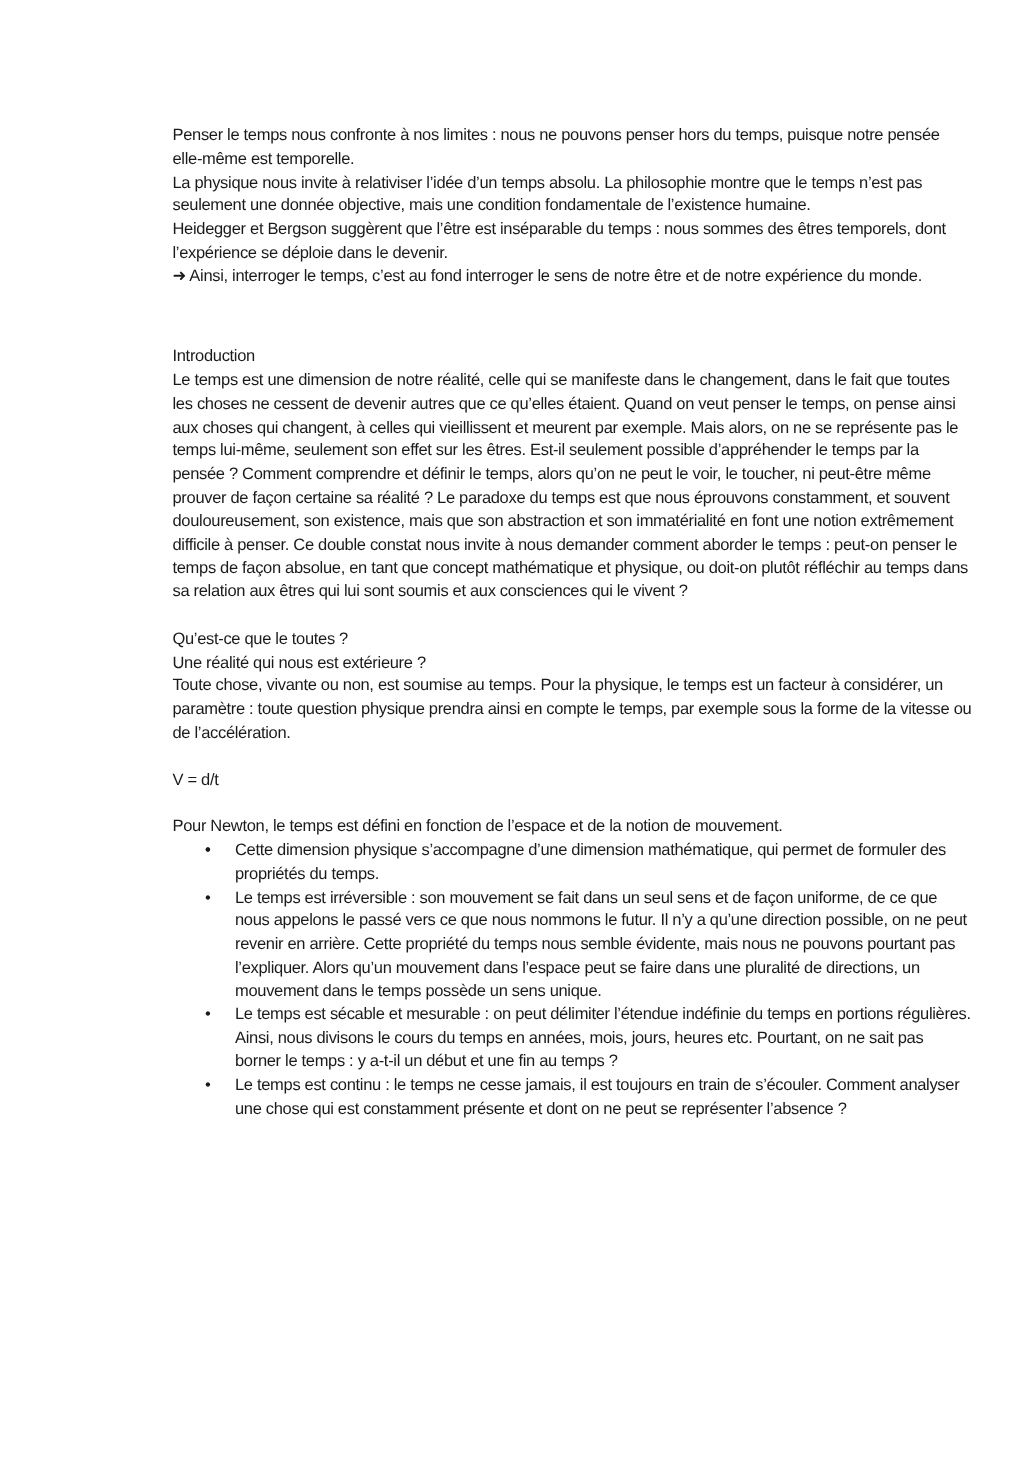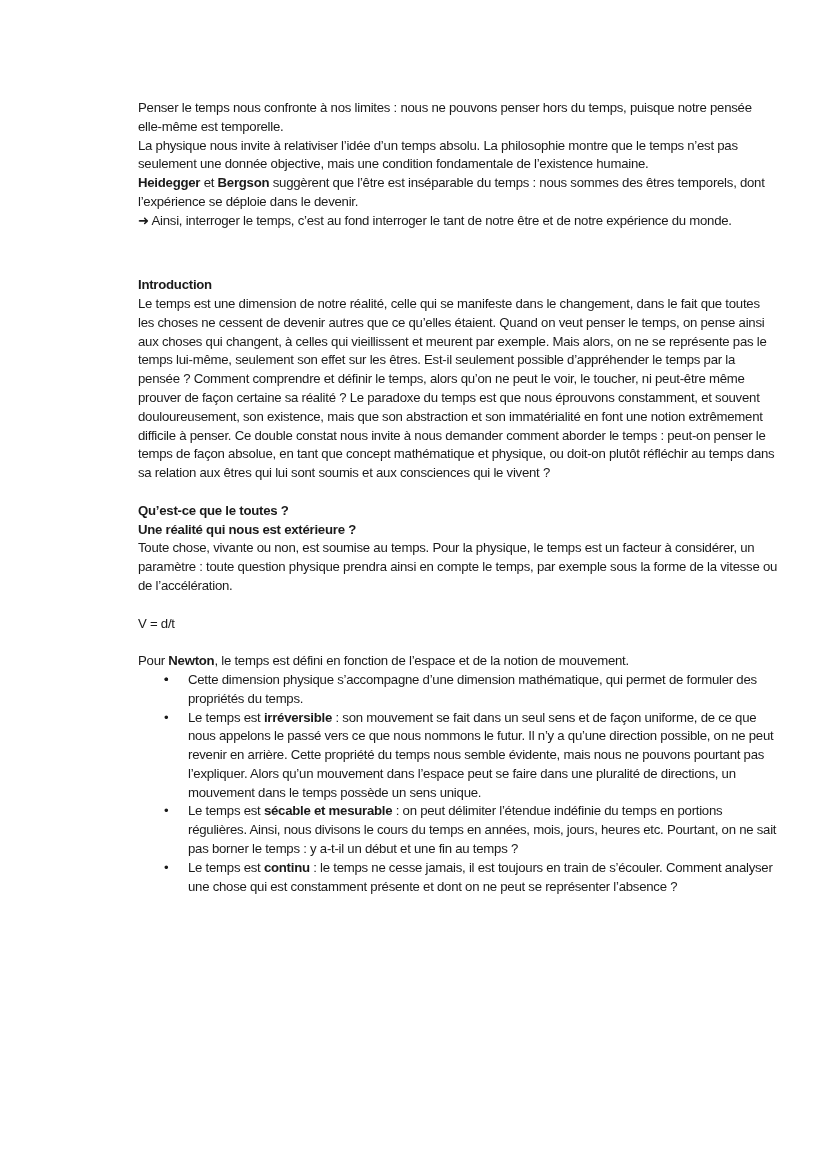--- a/index.html
+++ b/index.html
@@ -3,34 +3,34 @@
 <meta charset="utf-8">
 <style>
   html, body { margin:0; padding:0; background:#ffffff; }
   body { width:828px; height:1171px; position:relative; overflow:hidden;
          font-family:"Liberation Sans", sans-serif; color:#1a1a1a; }
   .page { position:absolute; left:98px; top:99px; width:640px;
           font-size:13.2px; line-height:18.8px; letter-spacing:-0.25px;margin-left:40px; }
   .p { margin:0; }
   .gap1 { height:18.8px; }
   .gap2 { height:37.6px; }
-  b { font-weight:bold; }
+  b { font-weight:normal; }
   ul.bullets { list-style:none; margin:0; padding:0; }
   ul.bullets li { position:relative; padding-left:50px; margin:0; }
   ul.bullets li .dot { position:absolute; left:26px; top:0; }
 </style>
 </head>
 <body>
 
 <div class="page">
 
   <p class="p">Penser le temps nous confronte à nos limites : nous ne pouvons penser hors du temps, puisque notre pensée elle-même est temporelle.</p>
   <p class="p">La physique nous invite à relativiser l’idée d’un temps absolu. La philosophie montre que le temps n’est pas seulement une donnée objective, mais une condition fondamentale de l’existence humaine.</p>
   <p class="p"><b>Heidegger</b><span> et </span><b>Bergson</b><span> suggèrent que l’être est inséparable du temps : nous sommes des êtres temporels, dont l’expérience se déploie dans le devenir.</span></p>
-  <p class="p"><span>➜</span><span> Ainsi, interroger le temps, c’est au fond interroger le tant de notre être et de notre expérience du monde.</span></p>
+  <p class="p"><span>➜</span><span> Ainsi, interroger le temps, c’est au fond interroger le sens de notre être et de notre expérience du monde.</span></p>
 
   <div class="gap2"></div>
   <div class="gap1" style="height:8px"></div>
 
   <p class="p"><b>Introduction</b></p>
   <p class="p">Le temps est une dimension de notre réalité, celle qui se manifeste dans le changement, dans le fait que toutes les choses ne cessent de devenir autres que ce qu’elles étaient. Quand on veut penser le temps, on pense ainsi aux choses qui changent, à celles qui vieillissent et meurent par exemple. Mais alors, on ne se représente pas le temps lui-même, seulement son effet sur les êtres. Est-il seulement possible d’appréhender le temps par la pensée ? Comment comprendre et définir le temps, alors qu’on ne peut le voir, le toucher, ni peut-être même prouver de façon certaine sa réalité ? Le paradoxe du temps est que nous éprouvons constamment, et souvent douloureusement, son existence, mais que son abstraction et son immatérialité en font une notion extrêmement difficile à penser. Ce double constat nous invite à nous demander comment aborder le temps : peut-on penser le temps de façon absolue, en tant que concept mathématique et physique, ou doit-on plutôt réfléchir au temps dans sa relation aux êtres qui lui sont soumis et aux consciences qui le vivent ?</p>
 
   <div class="gap1"></div>
 
   <p class="p"><b>Qu’est-ce que le toutes ?</b></p>

